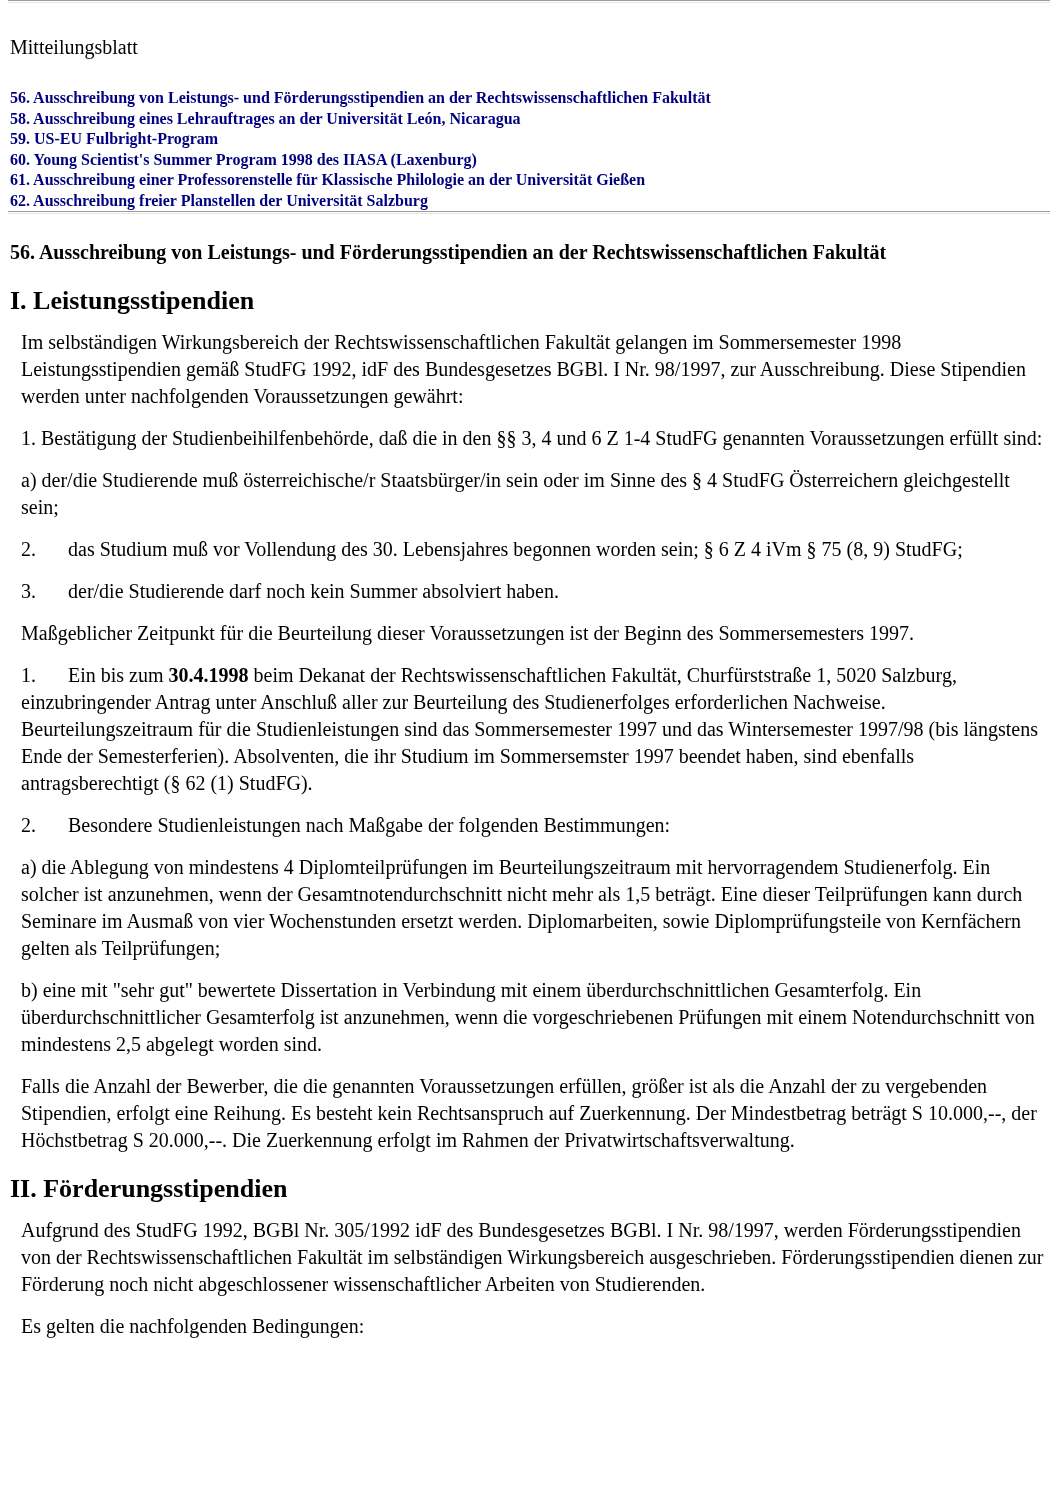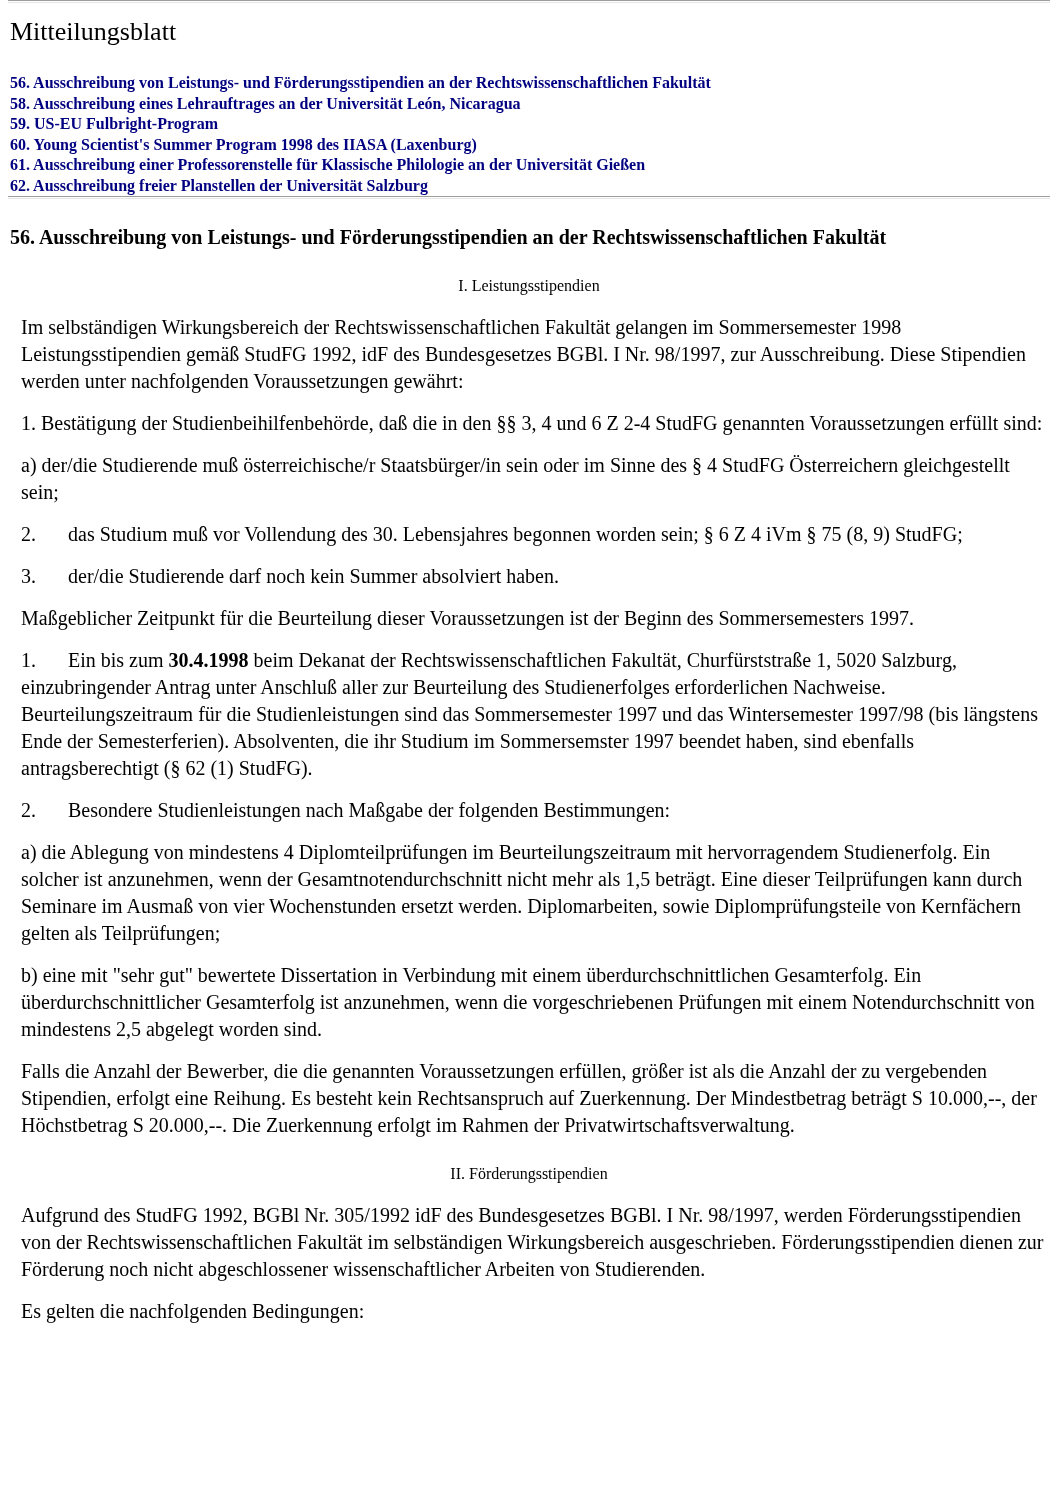--- a/index.html
+++ b/index.html
@@ -14,49 +14,48 @@
     border: 0;
     height: 1px;
     border-top: 1px solid #9c9c9c;
     border-bottom: 1px solid #e6e6e6;
     margin: 0 -2px;
   }
   .hr-top { margin-top: 9px; }
   .hr-mid { margin-top: 26px; }
 
   h1.doc-title {
-    font-size: 26px;
+    font-size: 20px;
     line-height: 30px;
     font-weight: 400;
-    margin: 14px 0 0 0;
+    margin: 29px 0 0 0;
   }
 
   nav.toc { margin-top: 26px; }
   nav.toc a {
     display: block;
     font-size: 16px;
     line-height: 20.5px;
     font-weight: 700;
     color: #000080;
     text-decoration: none;
     cursor: pointer;
   }
 
   h2.article-heading {
     font-size: 20px;
     line-height: 27px;
     font-weight: 700;
     margin: 25px 0 0 0;
   }
   h3.section-heading {
-    font-size: 16px;
+    font-size: 26px;
     line-height: 27px;
-    font-weight: 400;
+    font-weight: 700;
     margin: 21px 0 0 0;
-    text-align: center;
   }
   p.body-para, div.num-item {
     font-size: 20px;
     line-height: 27px;
     margin: 15px 0 0 11px;
   }
   .num-marker {
     display: inline-block;
     width: 47px;
   }
@@ -81,21 +80,21 @@
   </nav>
 
   <hr class="rule hr-mid">
 
   <h2 class="article-heading">56. Ausschreibung von Leistungs- und Förderungsstipendien an der Rechtswissenschaftlichen Fakultät</h2>
 
   <h3 class="section-heading">I. Leistungsstipendien</h3>
 
   <p class="body-para">Im selbständigen Wirkungsbereich der Rechtswissenschaftlichen Fakultät gelangen im Sommersemester 1998 Leistungsstipendien gemäß StudFG 1992, idF des Bundesgesetzes BGBl. I Nr. 98/1997, zur Ausschreibung. Diese Stipendien werden unter nachfolgenden Voraussetzungen gewährt:</p>
 
-  <p class="body-para">1. Bestätigung der Studienbeihilfenbehörde, daß die in den §§ 3, 4 und 6 Z 2-4 StudFG genannten Voraussetzungen erfüllt sind:</p>
+  <p class="body-para">1. Bestätigung der Studienbeihilfenbehörde, daß die in den §§ 3, 4 und 6 Z 1-4 StudFG genannten Voraussetzungen erfüllt sind:</p>
 
   <p class="body-para">a) der/die Studierende muß österreichische/r Staatsbürger/in sein oder im Sinne des § 4 StudFG Österreichern gleichgestellt sein;</p>
 
 
   <div class="num-item">
     <span class="num-marker">2.</span><span>das Studium muß vor Vollendung des 30. Lebensjahres begonnen worden sein; § 6 Z 4 iVm § 75 (8, 9) StudFG;</span>
   </div>
   <div class="num-item">
     <span class="num-marker">3.</span><span>der/die Studierende darf noch kein Summer absolviert haben.</span>
   </div>

